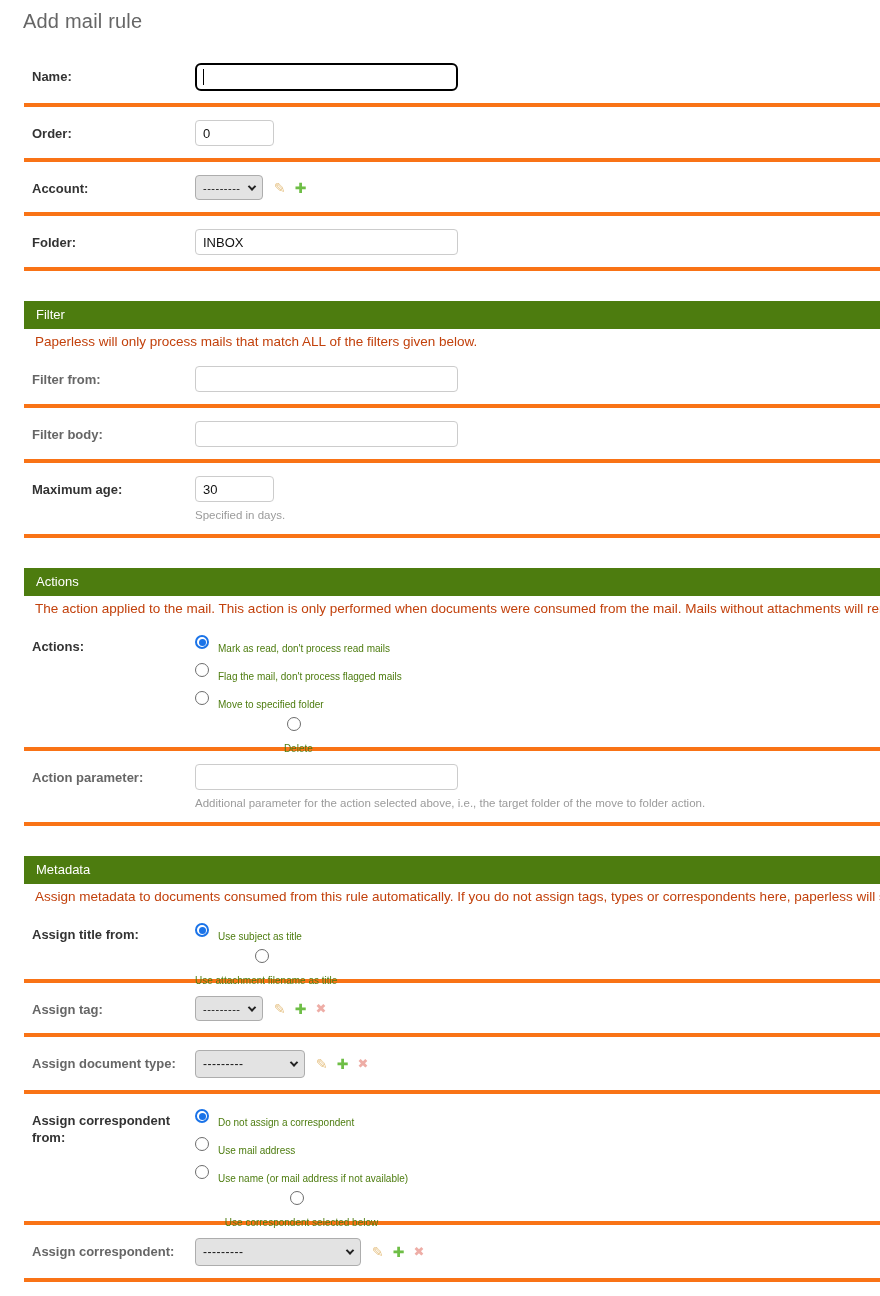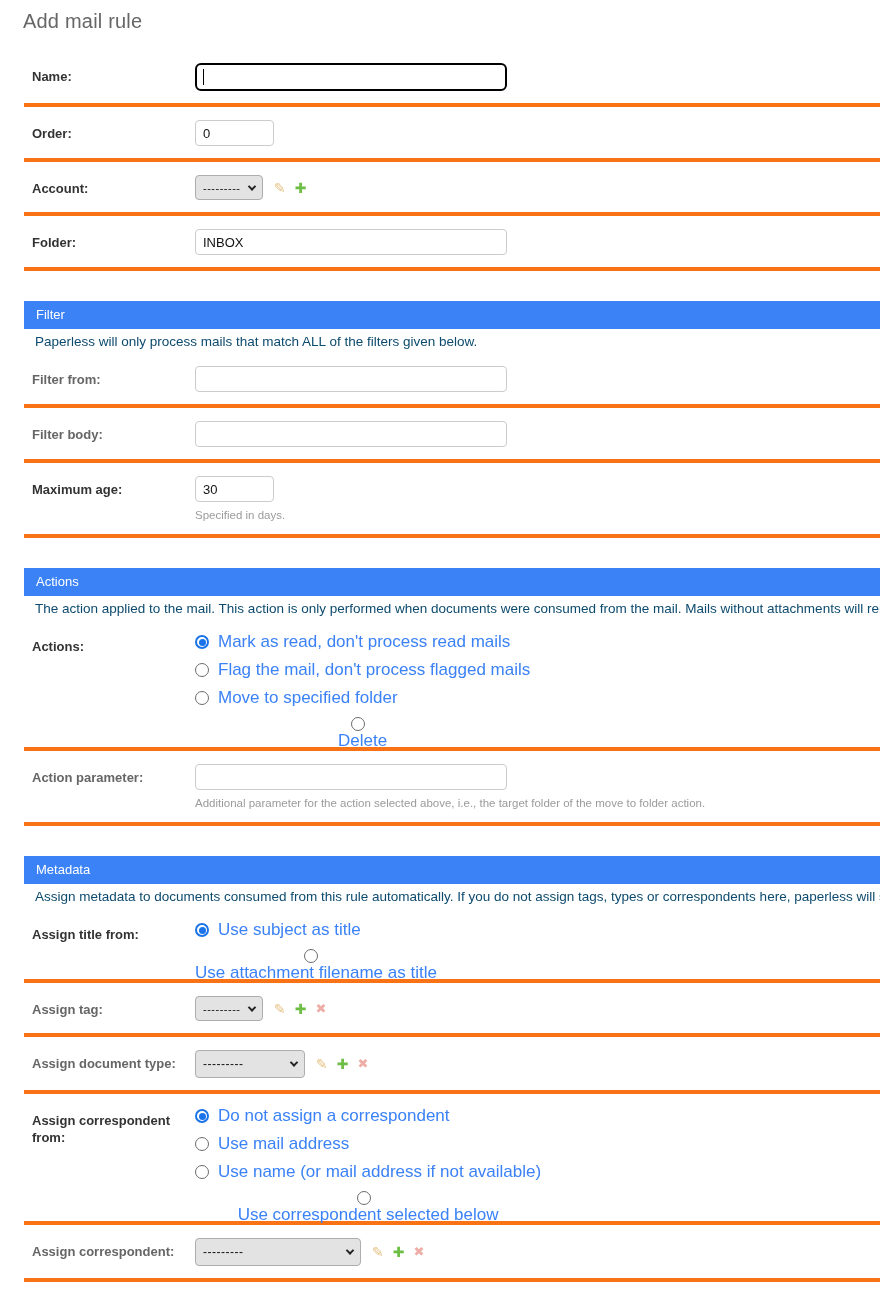--- a/index.html
+++ b/index.html
@@ -18,31 +18,31 @@
     font-size: 20px;
     font-weight: 400;
     color: #666;
     letter-spacing: 0.2px;
     height: 33px;
   }
   .module { margin: 17px 0 30px 24px; }
   .module.headed { margin-top: 0; }
   .module-header {
     margin: 0;
-    background: #3b82f6;
+    background: #4d7c0f;
     color: #ffffff;
     font-size: 13px;
     font-weight: 400;
     padding: 6px 0 6px 12px;
     line-height: 16px;
   }
   .module-desc {
     margin: 5px 0 3px;
     padding-left: 11px;
-    color: #0c4a6e;
+    color: #c2410c;
     font-size: 13.5px;
     line-height: 16px;
     white-space: nowrap;
     overflow: hidden;
   }
   .form-row {
     display: flex;
     align-items: flex-start;
     padding: 13px 0 12px 8px;
     border-bottom: 4px solid #f97316;
@@ -51,21 +51,21 @@
     flex: 0 0 163px;
     padding-top: 5px;
     line-height: 17px;
   }
   label.flabel.required { font-weight: 700; color: #333; }
   label.flabel.optional { font-weight: 700; color: #666; }
   .field { display: flex; flex-direction: column; }
   .field-inline { display: flex; align-items: center; }
 
   .txt {
-    width: 312px; height: 26px;
+    width: 263px; height: 26px;
     border: 1px solid #ccc;
     border-radius: 4px;
     padding: 4px 7px;
     font-family: "Liberation Sans", "DejaVu Sans", sans-serif;
     font-size: 13px;
     color: #111;
     outline: none;
     background: #fff;
   }
   .txt.num { width: 79px; }
@@ -128,21 +128,21 @@
   }
   .radio.checked { border: 2px solid #1a73e8; }
   .radio.checked::after {
     content: "";
     position: absolute;
     left: 1.5px; top: 1.5px;
     width: 7px; height: 7px;
     border-radius: 50%;
     background: #1a73e8;
   }
-  .radio-label { color: #3b82f6; font-size: 17px; }
+  .radio-label { color: #4d7c0f; font-size: 10px; margin-top: 12px; }
 
   .help {
     margin-top: 6px;
     color: #9b9b9b;
     font-size: 11.5px;
     line-height: 14px;
     white-space: nowrap;
   }
 </style>
 </head>

